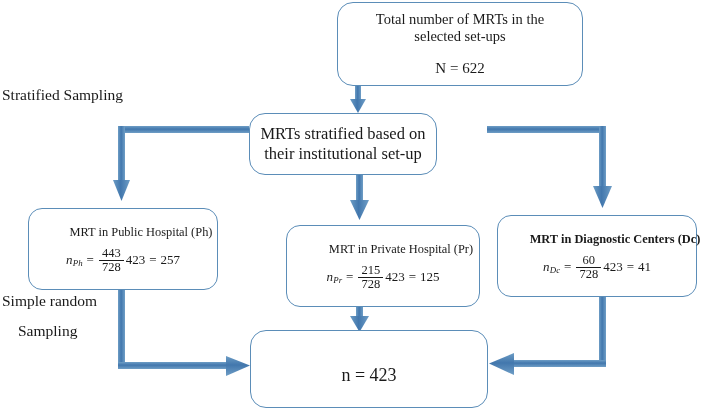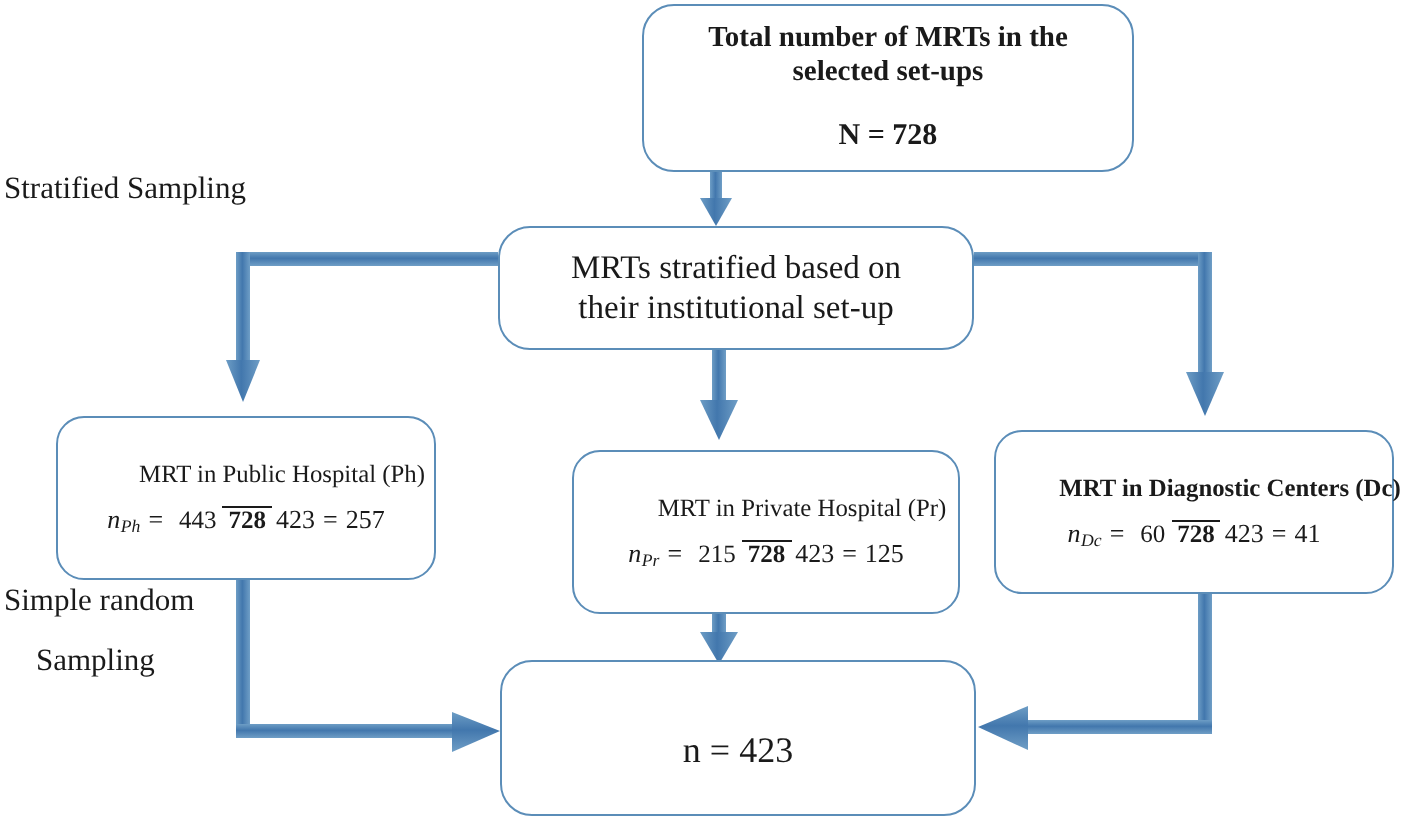--- a/index.html
+++ b/index.html
@@ -38,30 +38,29 @@
     text-align: center;
     z-index: 3;
   }
   .node .line {
     display: block;
     line-height: 1.22;
     white-space: nowrap;
   }
   
   #node-total-mrts {
-    left: 321px; top: 2px; width: 246px; height: 84px;
+    left: 337px; top: 2px; width: 246px; height: 84px;
     border-radius: 16px;
-    font-weight: bold;
   }
   #node-total-mrts .title { font-size: 14.5px; }
   #node-total-mrts .value { font-size: 15px; margin-top: 13px; }
 
   
   #node-stratified {
-    left: 249px; top: 113px; width: 238px; height: 62px;
+    left: 249px; top: 113px; width: 188px; height: 62px;
     border-radius: 16px;
   }
   #node-stratified .line { font-size: 16.5px; }
 
   
   #node-public {
     left: 28px; top: 208px; width: 190px; height: 82px;
   }
   #node-private {
     left: 266px; top: 225px; width: 194px; height: 82px; margin-left: 20px;
@@ -95,33 +94,32 @@
   }
   .var .sub {
     font-size: 0.68em;
     vertical-align: -0.28em;
     font-style: italic;
     margin-left: 0.3px;
   }
   .eq { margin: 0 4px; }
   .frac {
     display: inline-flex;
-    flex-direction: row;
+    flex-direction: column;
     align-items: center;
     justify-content: center;
     vertical-align: middle;
     margin: 0 1px;
     line-height: 1.02;
   }
   .frac .num { padding: 0 3px; font-size: 12.5px; }
   .frac .den {
     padding: 0 3px;
     font-size: 12.5px;
     border-top: 1.1px solid #1a1a1a;
-    font-weight: bold;
   }
   .mult { margin-left: 1px; }
 
   
   .side-label {
     position: absolute;
     font-size: 15.5px;
     white-space: nowrap;
     z-index: 2;
   }
@@ -190,21 +188,21 @@
 
   <div class="side-label" id="label-simple-random">Simple random</div>
 
   <div class="side-label" id="label-stratified-sampling">Stratified Sampling</div>
 
   <div class="side-label" id="label-sampling">Sampling</div>
 
   <div class="node" id="node-total-mrts">
     <span class="line title">Total number of MRTs in the</span>
     <span class="line title">selected set-ups</span>
-    <span class="line value">N = 728</span>
+    <span class="line value">N = 622</span>
   </div>
 
   <div class="node" id="node-stratified">
     <span class="line">MRTs stratified based on</span>
     <span class="line">their institutional set-up</span>
   </div>
 
   <div class="node strata" id="node-public">
     <span class="line title">MRT in Public Hospital (Ph)</span>
     <span class="formula">

